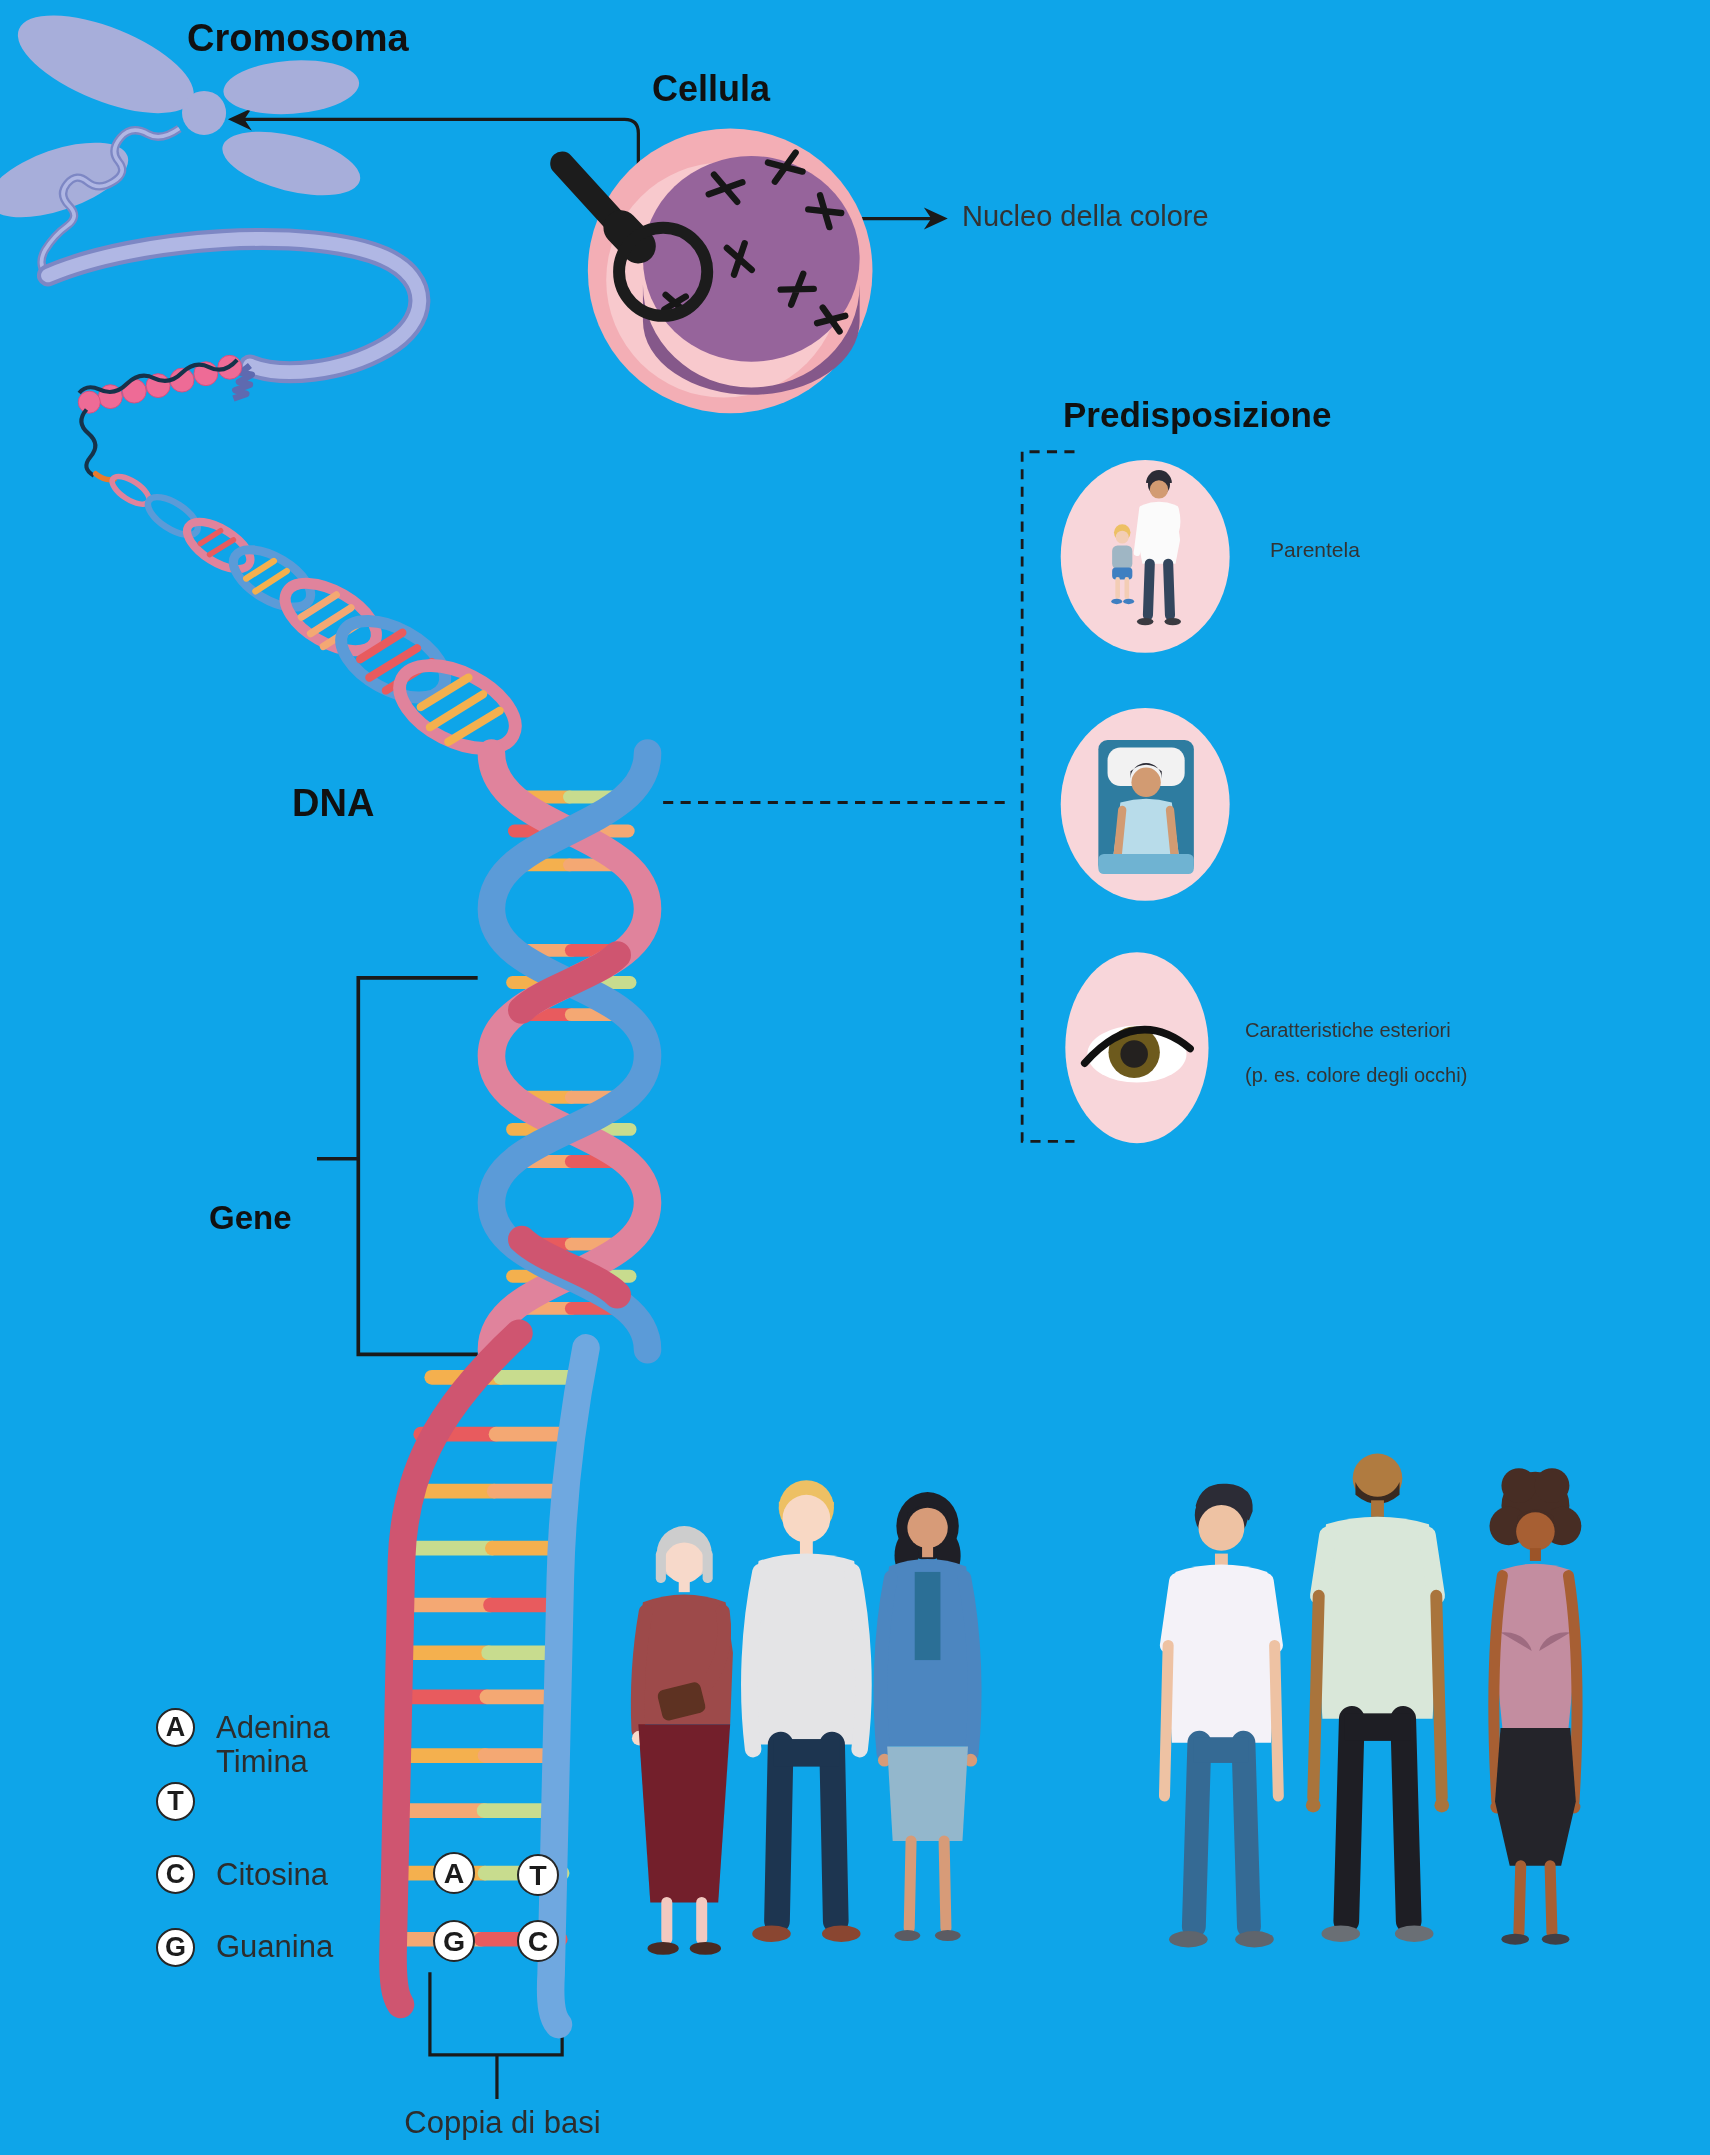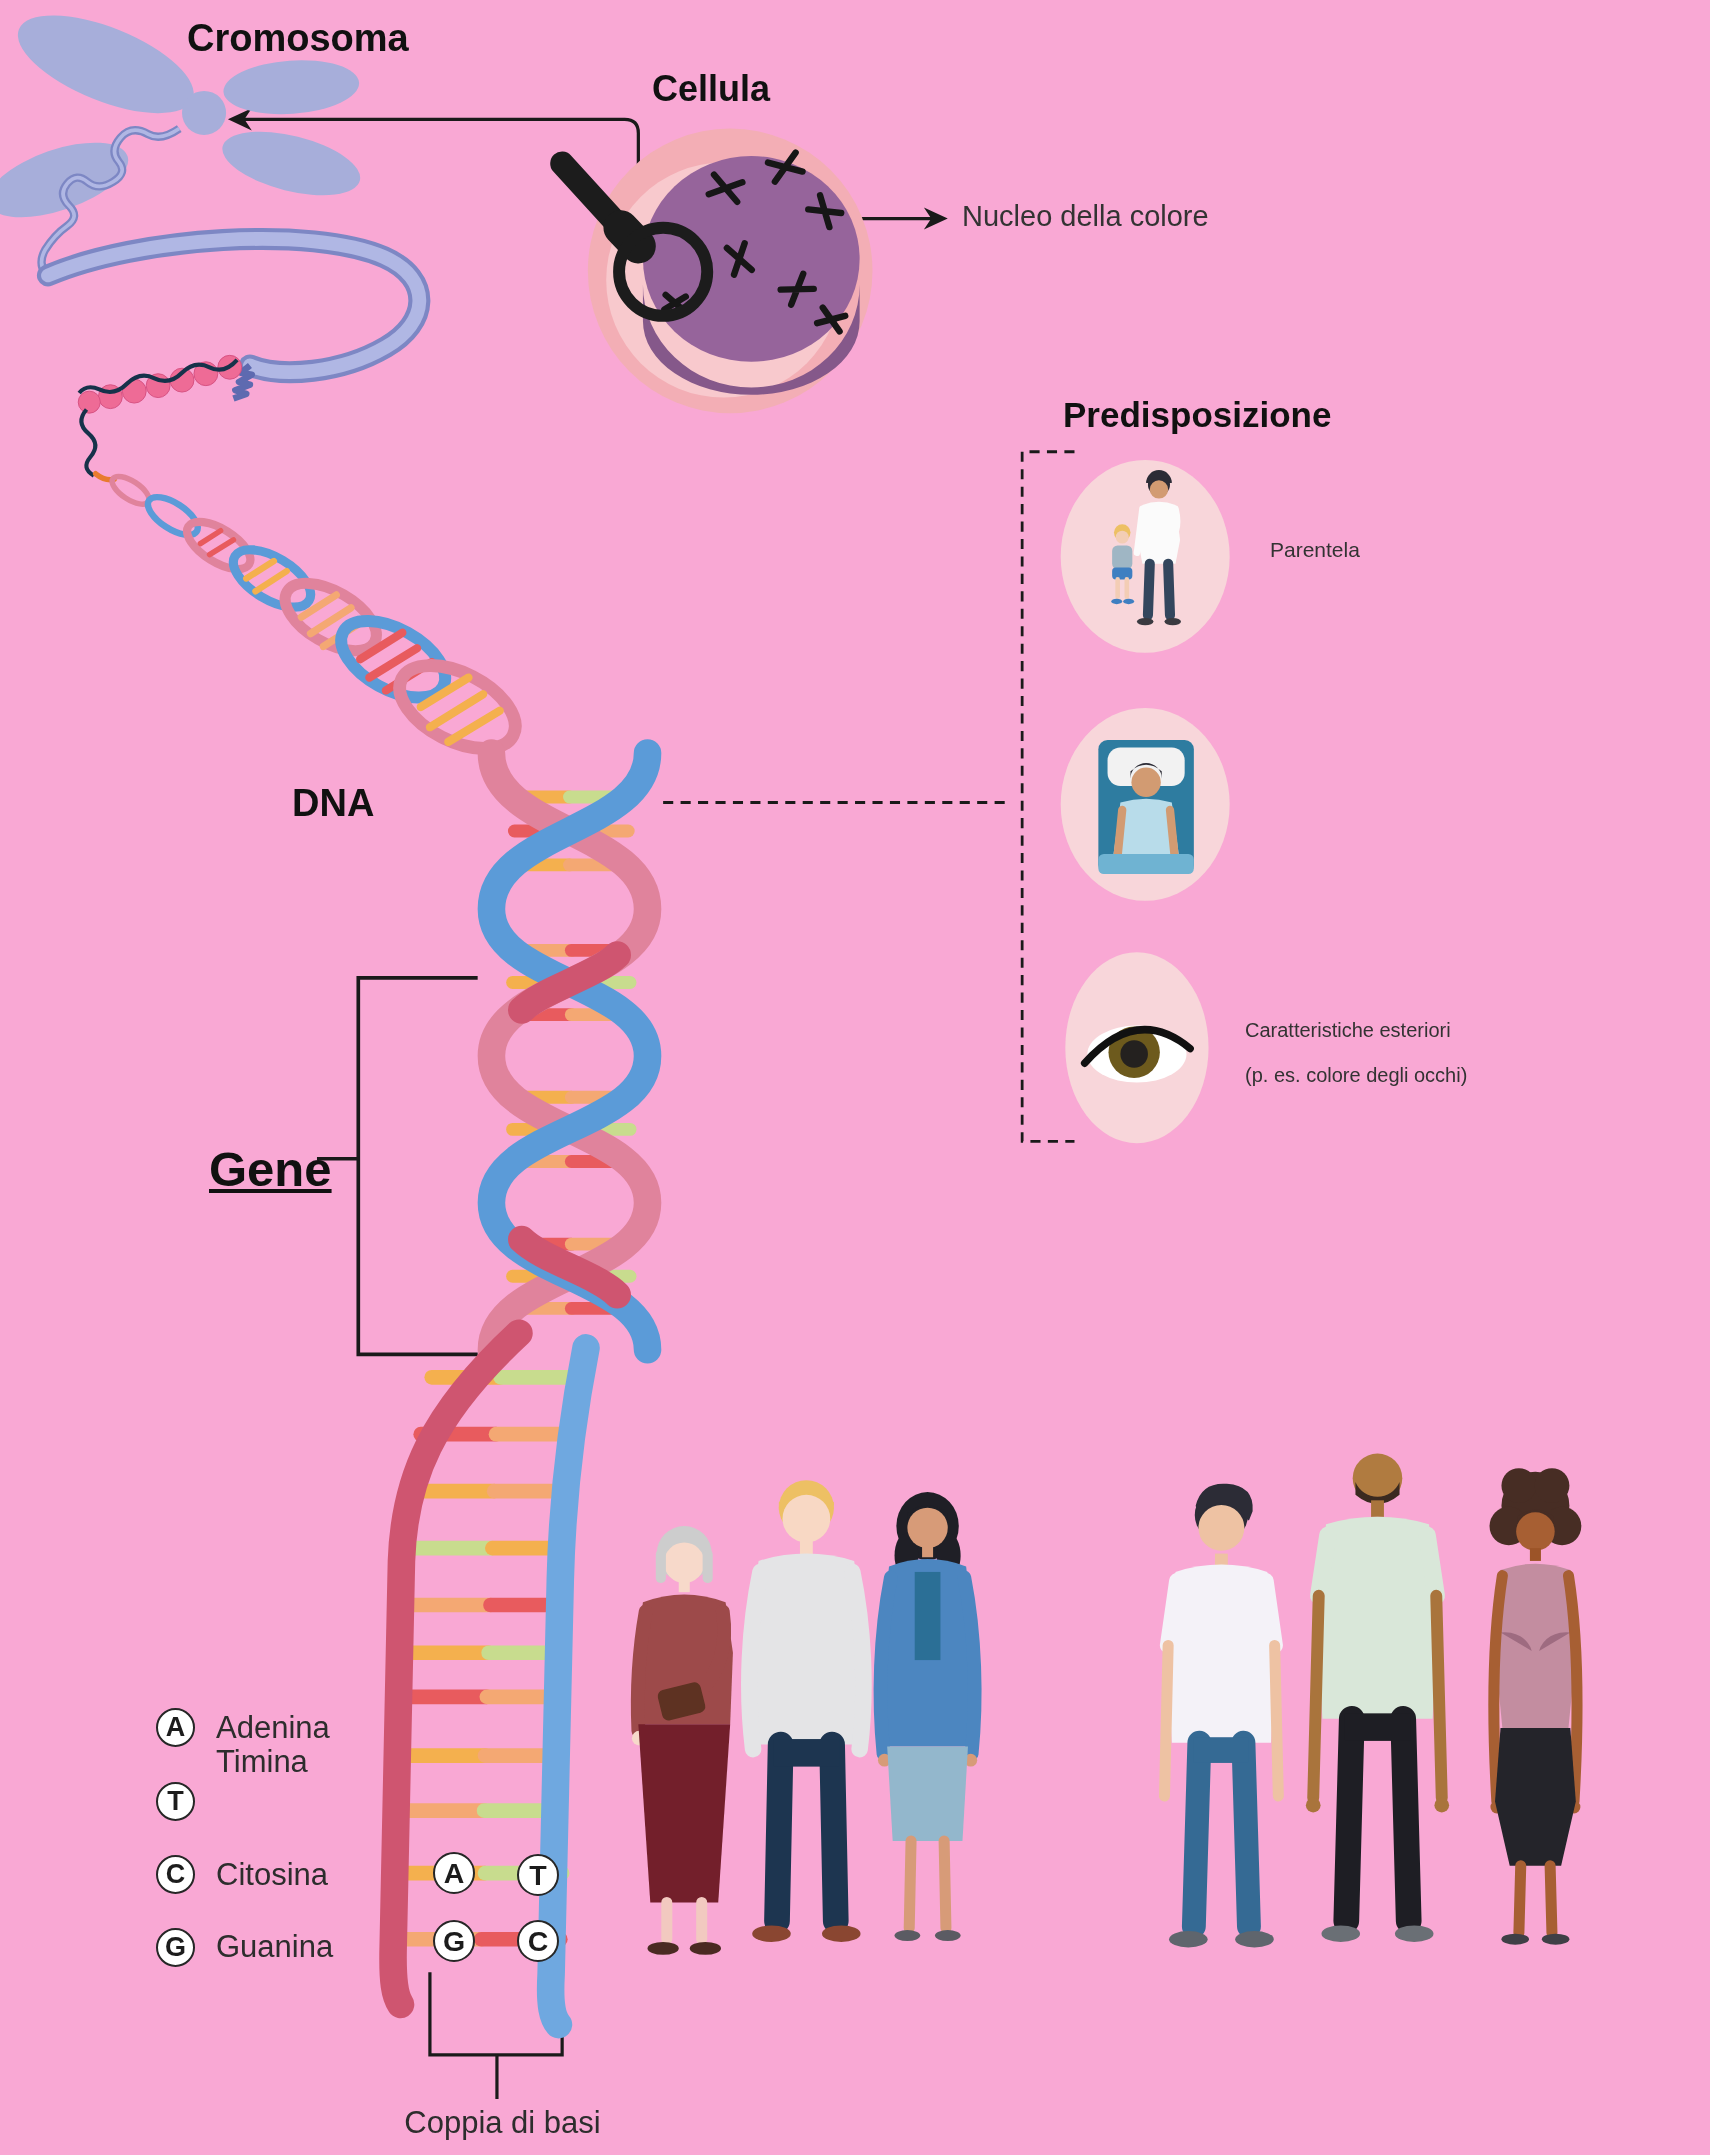--- a/index.html
+++ b/index.html
@@ -1,16 +1,16 @@
 <!DOCTYPE html>
 <html style="font-size:14.7px"><head>
 <meta charset="utf-8">
 <style>
   html,body{margin:0;padding:0;background:#ffffff;}
-  .canvas{position:relative;width:1711px;height:2155px;background:#f9a8d4;overflow:hidden;
+  .canvas{position:relative;width:1711px;height:2155px;background:#0ea5e9;overflow:hidden;
           font-family:"Liberation Sans", sans-serif;color:#1a1a1a;}
   .art{position:absolute;left:0;top:0;}
   .lbl{position:absolute;white-space:nowrap;}
   .lbl.bold{font-weight:bold;color:#111;}
   .lbl.reg{color:#333;}
   .two-line{line-height:45px;}
   .circle-letter{position:absolute;box-sizing:border-box;border:2.8px solid #262626;border-radius:50%;
                  background:#fff;display:flex;align-items:center;justify-content:center;
                  font-weight:bold;color:#1c1c1c;}
   .cl-42{width:39px;height:39px;font-size:27px;}
@@ -336,21 +336,21 @@
 <div class="lbl reg" style="left:962px;top:200px;font-size:29px;">Nucleo della colore</div>
 
 <div class="lbl bold" style="left:1063px;top:395px;font-size:35px;">Predisposizione</div>
 <div class="lbl reg" style="left:1270px;top:538px;font-size:21px;">Parentela</div>
 <div class="lbl reg two-line" style="left:1245px;top:1008px;font-size:20px;">
   <div>Caratteristiche esteriori</div>
   <div>(p. es. colore degli occhi)</div>
 </div>
 
 <div class="lbl bold" style="left:292px;top:782px;font-size:38px;">DNA</div>
-<div class="lbl bold" style="left:209px;top:1141px;font-size:49px;text-decoration:underline;">Gene</div>
+<div class="lbl bold" style="left:209px;top:1199px;font-size:33px;">Gene</div>
 
 <div class="circle-letter cl-42" style="left:156px;top:1708px;">A</div>
 <div class="legend-name" style="left:216px;top:1710px;">Adenina</div>
 <div class="circle-letter cl-42" style="left:156px;top:1782px;">T</div>
 <div class="legend-name" style="left:216px;top:1744px;">Timina</div>
 <div class="circle-letter cl-42" style="left:156px;top:1855px;">C</div>
 <div class="legend-name" style="left:216px;top:1857px;">Citosina</div>
 <div class="circle-letter cl-42" style="left:156px;top:1928px;">G</div>
 <div class="legend-name" style="left:216px;top:1929px;">Guanina</div>
 

